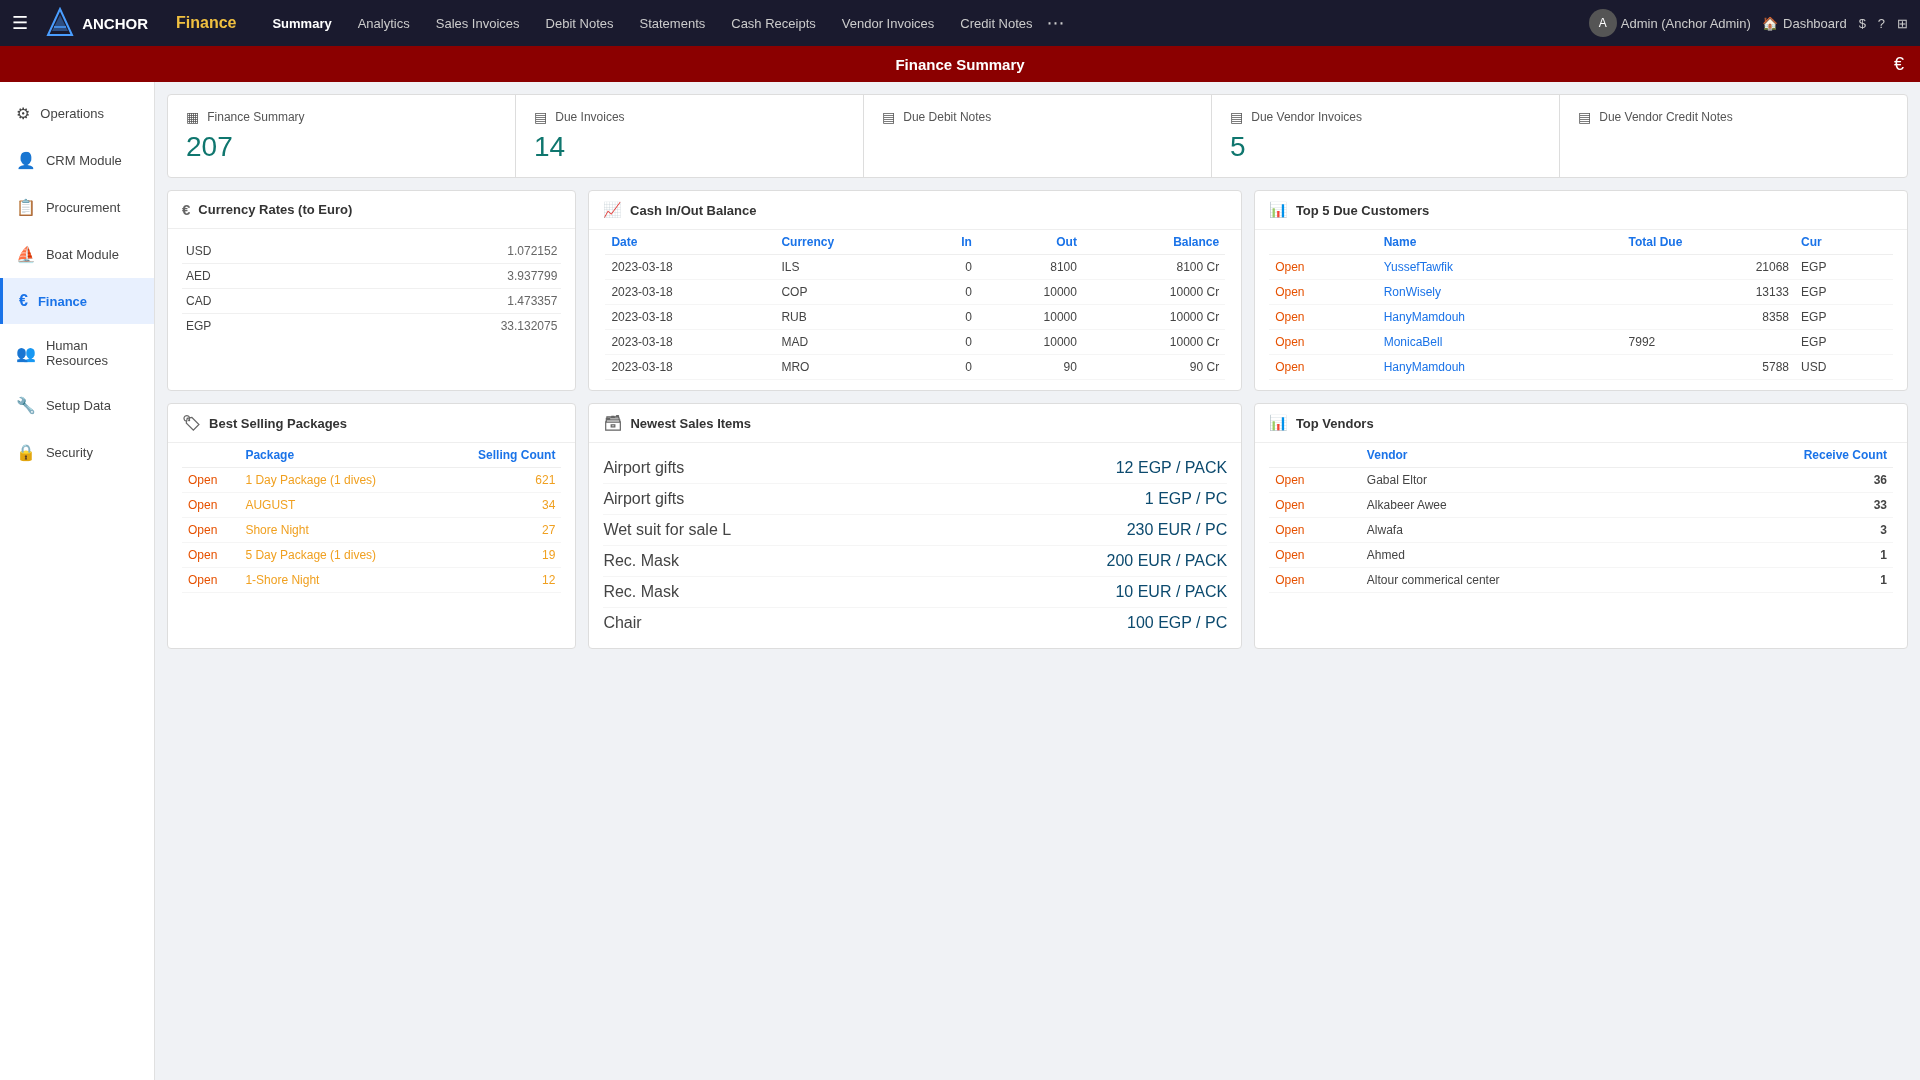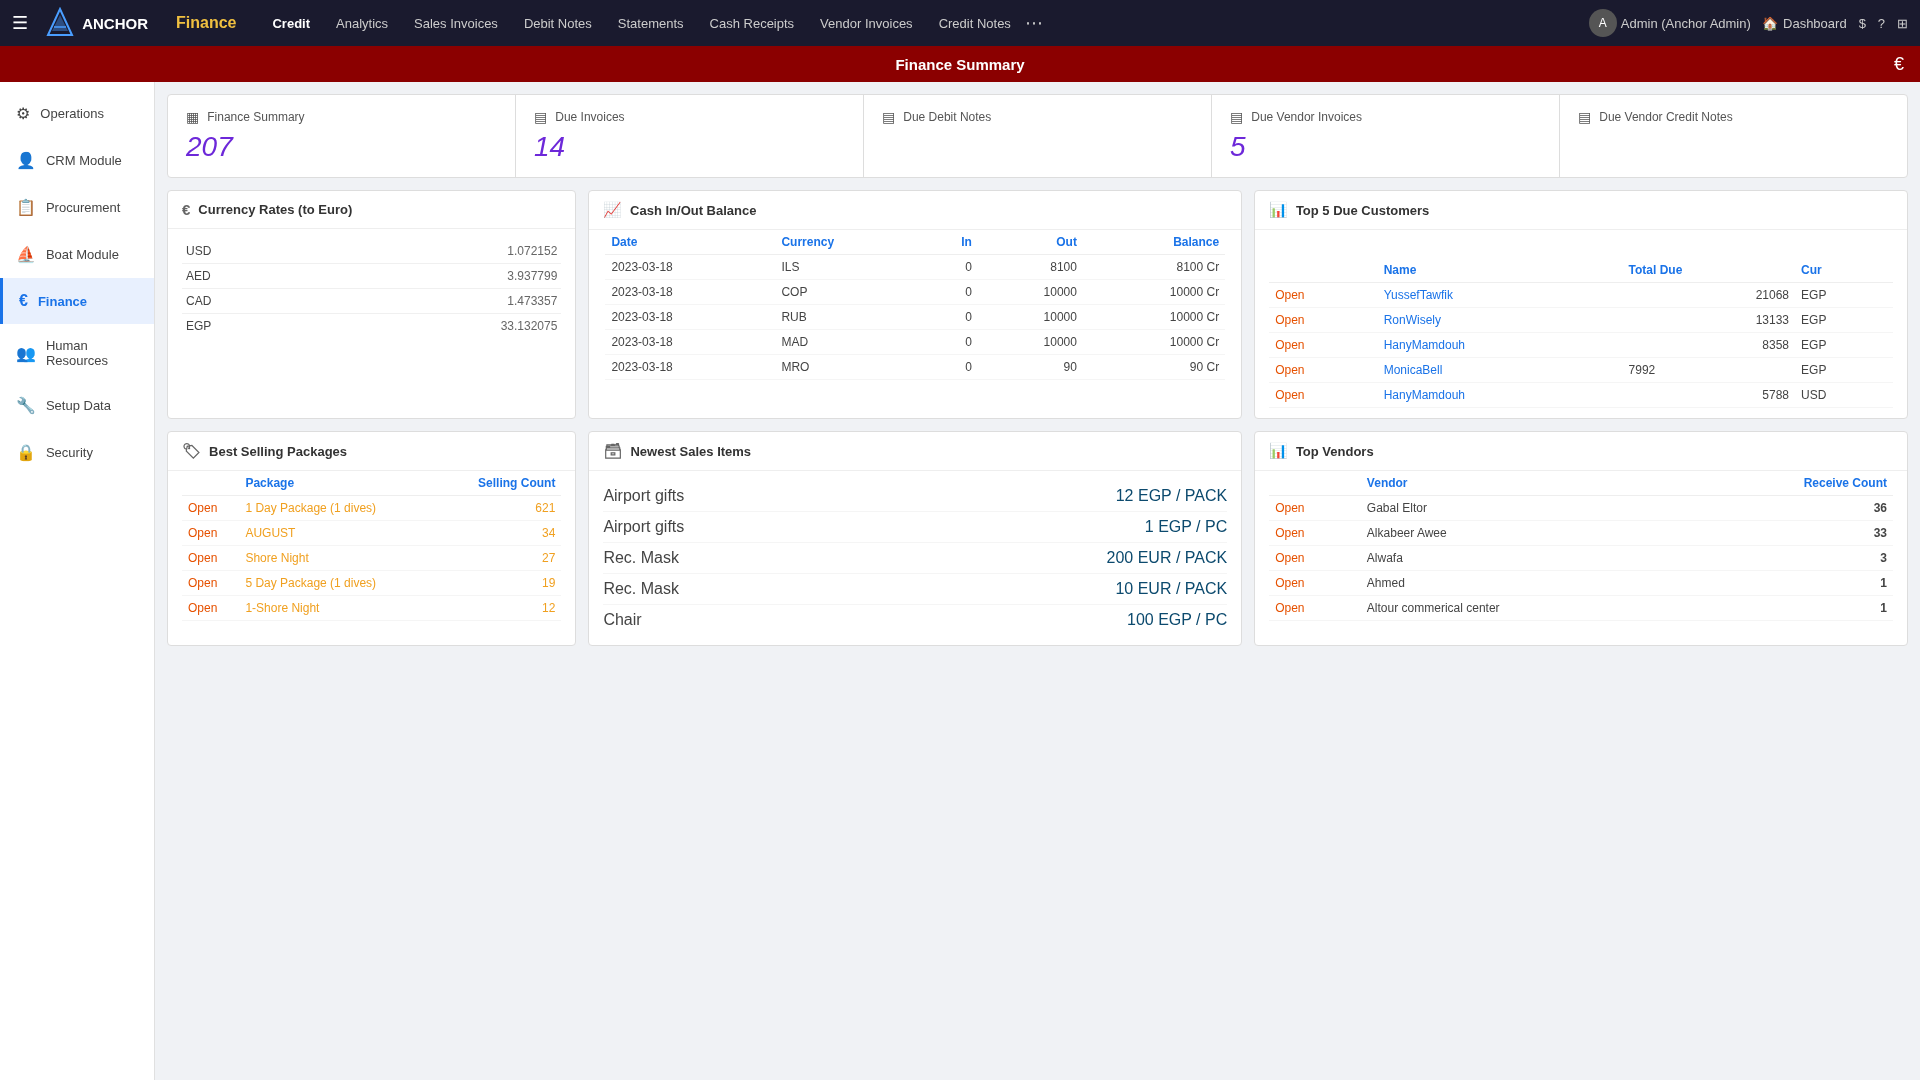--- a/index.html
+++ b/index.html
@@ -36,21 +36,21 @@
 
     
     .content { flex: 1; overflow-y: auto; padding: 12px; }
 
     
     .summary-cards { display: flex; gap: 0; margin-bottom: 12px; background: #fff; border: 1px solid #ddd; border-radius: 4px; overflow: hidden; }
     .summary-card { flex: 1; padding: 14px 18px; border-right: 1px solid #ddd; }
     .summary-card:last-child { border-right: none; }
     .summary-card-header { display: flex; align-items: center; gap: 8px; color: #555; font-size: 12px; margin-bottom: 6px; }
     .summary-card-icon { font-size: 14px; }
-    .summary-card-number { font-size: 28px; font-weight: 300; color: #6d28d9; font-style: italic; }
+    .summary-card-number { font-size: 28px; font-weight: 300; color: #0f766e; }
 
     
     .panels-row { display: flex; gap: 12px; margin-bottom: 12px; }
     .panel { background: #fff; border: 1px solid #ddd; border-radius: 4px; overflow: hidden; }
     .panel-third { flex: 1; }
     .panel-header { display: flex; align-items: center; gap: 8px; padding: 10px 14px; border-bottom: 1px solid #eee; font-size: 13px; font-weight: 600; color: #333; }
     .panel-header-icon { font-size: 15px; color: #666; }
     .panel-body { padding: 10px 14px; }
 
     
@@ -60,21 +60,21 @@
     .currency-table td:last-child { text-align: right; color: #666; }
 
     
     .data-table { width: 100%; border-collapse: collapse; font-size: 12px; }
     .data-table th { color: #1a73e8; font-weight: 600; padding: 5px 6px; text-align: left; border-bottom: 1px solid #eee; }
     .data-table td { padding: 5px 6px; color: #444; border-bottom: 1px solid #f5f5f5; }
     .data-table td:nth-child(3), .data-table td:nth-child(4), .data-table td:nth-child(5) { text-align: right; }
     .data-table th:nth-child(3), .data-table th:nth-child(4), .data-table th:nth-child(5) { text-align: right; }
 
     
-    .customers-table { width: 100%; border-collapse: collapse; font-size: 12px; margin-top: 28px; }
+    .customers-table { width: 100%; border-collapse: collapse; font-size: 12px; }
     .customers-table th { color: #1a73e8; font-weight: 600; padding: 5px 6px; text-align: left; border-bottom: 1px solid #eee; }
     .customers-table td { padding: 5px 6px; color: #444; border-bottom: 1px solid #f5f5f5; }
     .customers-table td:nth-child(3) { text-align: right; }
 
     
     .link { color: #e65100; cursor: pointer; text-decoration: none; font-size: 12px; }
 
     
     .pkg-table { width: 100%; border-collapse: collapse; font-size: 12px; }
     .pkg-table th { color: #1a73e8; font-weight: 600; padding: 5px 6px; text-align: left; border-bottom: 1px solid #eee; }
@@ -104,21 +104,21 @@
   <div class="logo-area">
     <svg class="logo-icon" viewBox="0 0 32 32">
       <polygon points="16,2 28,28 4,28" fill="none" stroke="#4a9eff" stroke-width="2"></polygon>
       <polygon points="16,8 24,24 8,24" fill="#4a9eff" opacity="0.4"></polygon>
       <line x1="10" y1="20" x2="22" y2="20" stroke="#4a9eff" stroke-width="1.5"></line>
     </svg>
     <span class="logo-text">ANCHOR</span>
   </div>
   <span class="module-title">Finance</span>
   <div class="nav-items">
-    <span class="nav-item active">Credit</span>
+    <span class="nav-item active">Summary</span>
     <span class="nav-item">Analytics</span>
     <span class="nav-item">Sales Invoices</span>
     <span class="nav-item">Debit Notes</span>
     <span class="nav-item">Statements</span>
     <span class="nav-item">Cash Receipts</span>
     <span class="nav-item">Vendor Invoices</span>
     <span class="nav-item">Credit Notes</span>
     <span class="nav-more">⋯</span>
   </div>
   <div class="nav-right">
@@ -415,20 +415,24 @@
           <div id="sales-items-container">
               <div class="sales-item-row">
                 <span class="sales-item-name">Airport gifts</span>
                 <span class="sales-item-price">12 EGP / PACK</span>
               </div>
               <div class="sales-item-row">
                 <span class="sales-item-name">Airport gifts</span>
                 <span class="sales-item-price">1 EGP / PC</span>
               </div>
               <div class="sales-item-row">
+                <span class="sales-item-name">Wet suit for sale L</span>
+                <span class="sales-item-price">230 EUR / PC</span>
+              </div>
+              <div class="sales-item-row">
                 <span class="sales-item-name">Rec. Mask</span>
                 <span class="sales-item-price">200 EUR / PACK</span>
               </div>
               <div class="sales-item-row">
                 <span class="sales-item-name">Rec. Mask</span>
                 <span class="sales-item-price">10 EUR / PACK</span>
               </div>
               <div class="sales-item-row">
                 <span class="sales-item-name">Chair</span>
                 <span class="sales-item-price">100 EGP / PC</span>

